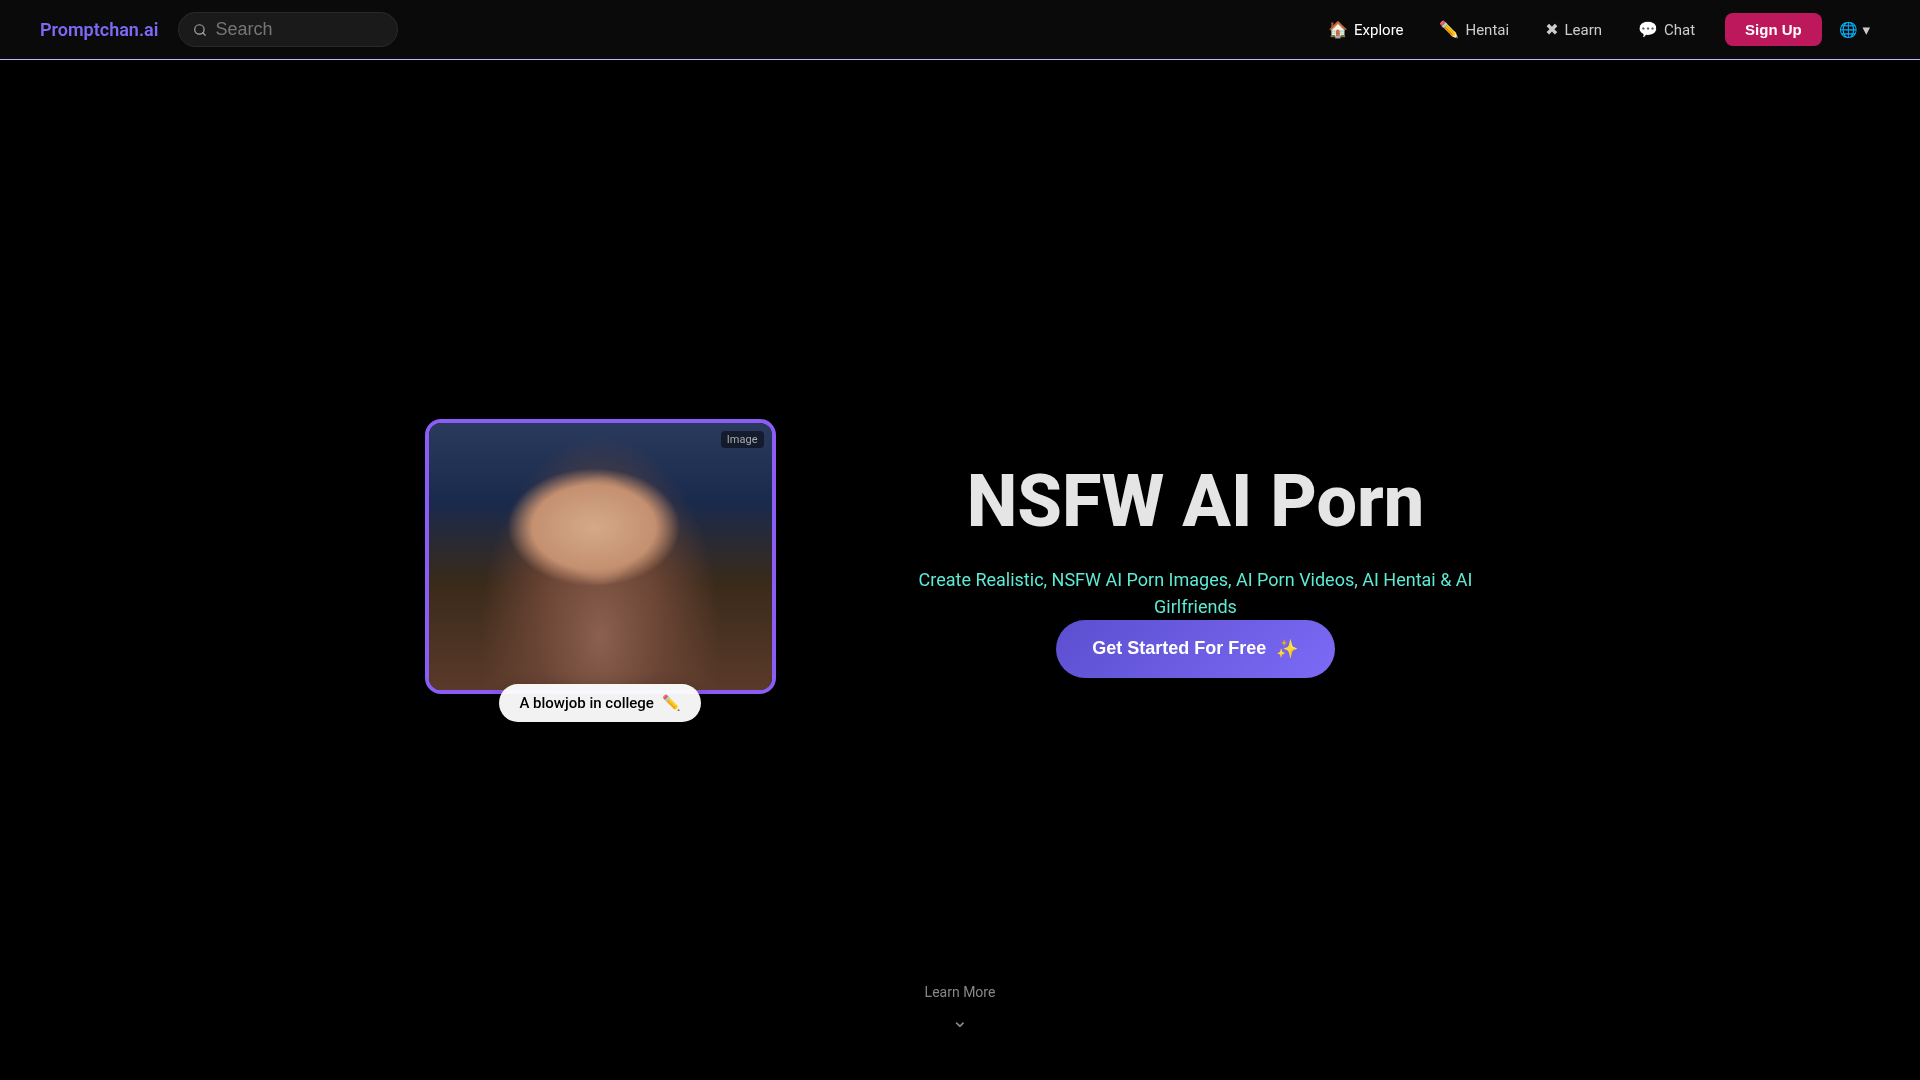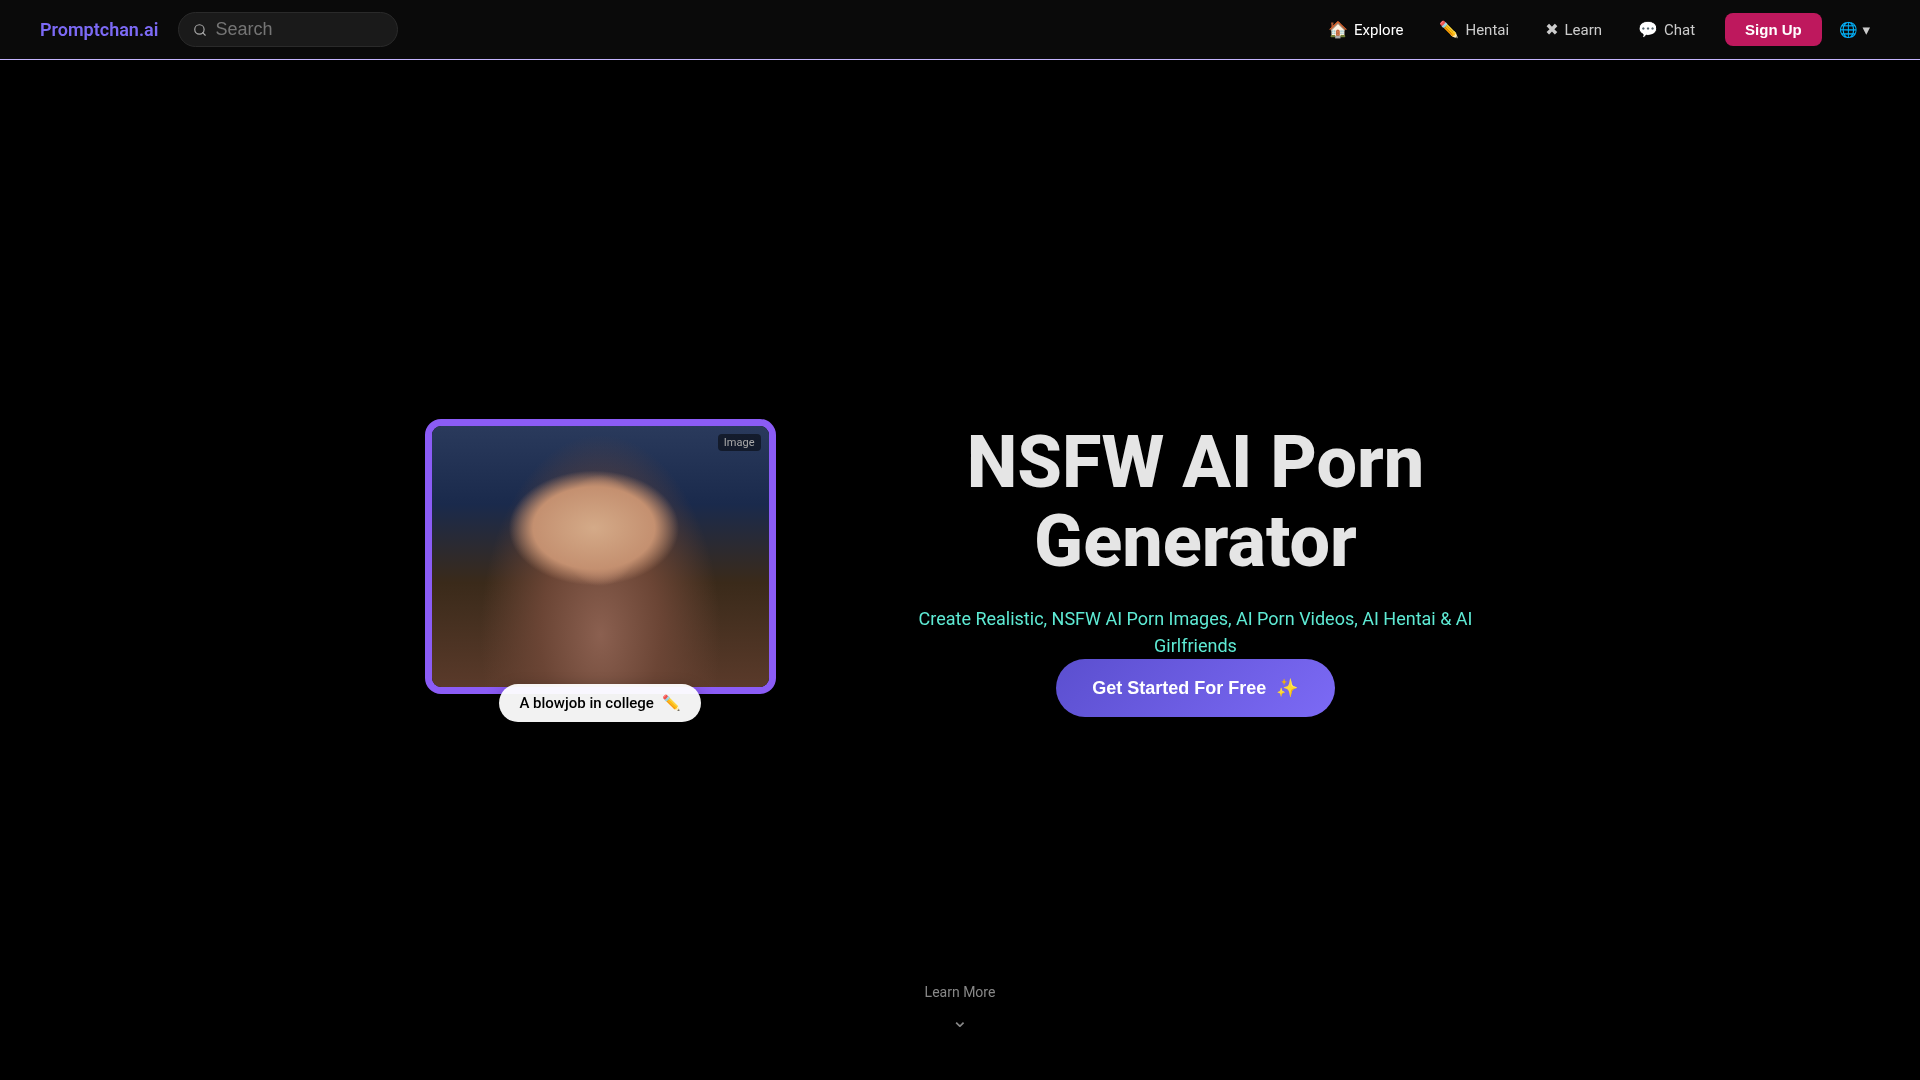--- a/index.html
+++ b/index.html
@@ -132,21 +132,21 @@
       flex-direction: column;
       align-items: center;
       position: relative;
     }
 
     .image-card {
       width: 351px;
       height: 275px;
       border-radius: 16px;
       overflow: hidden;
-      border: 7px solid #8b5cf6;
+      border: 4px solid #8b5cf6;
       position: relative;
       background: #111;
     }
 
     
     .image-placeholder {
       width: 100%;
       height: 100%;
       position: relative;
       overflow: hidden;
@@ -314,21 +314,20 @@
     </div>
     <div class="image-label">
       <span>A blowjob in college</span>
       <span>✏️</span>
     </div>
   </div>
 
   <div class="hero-text">
     <h1 class="hero-title">
       <span>NSFW AI Porn</span><br>
-      <span>Generator</span>
     </h1>
     <p class="hero-subtitle">Create Realistic, NSFW AI Porn Images, AI Porn Videos, AI Hentai &amp; AI Girlfriends</p>
     <button class="cta-button">
       <span>Get Started For Free</span>
       <span>✨</span>
     </button>
   </div>
 
   <div class="learn-more-section">
     <span class="learn-more-text">Learn More</span>

